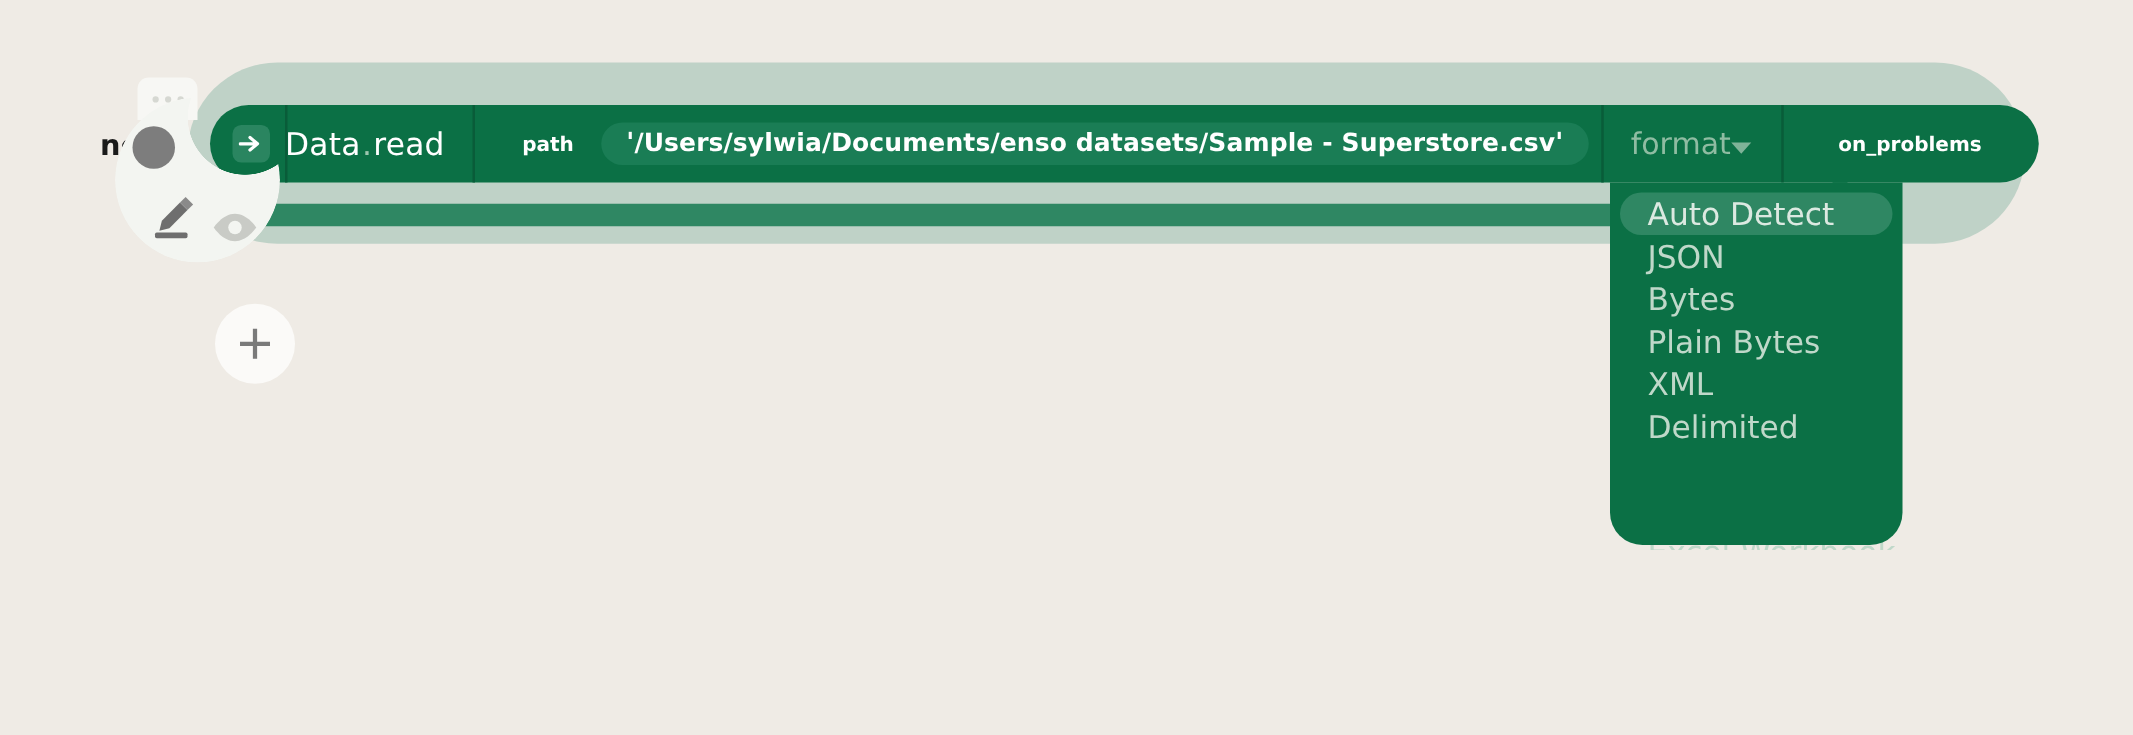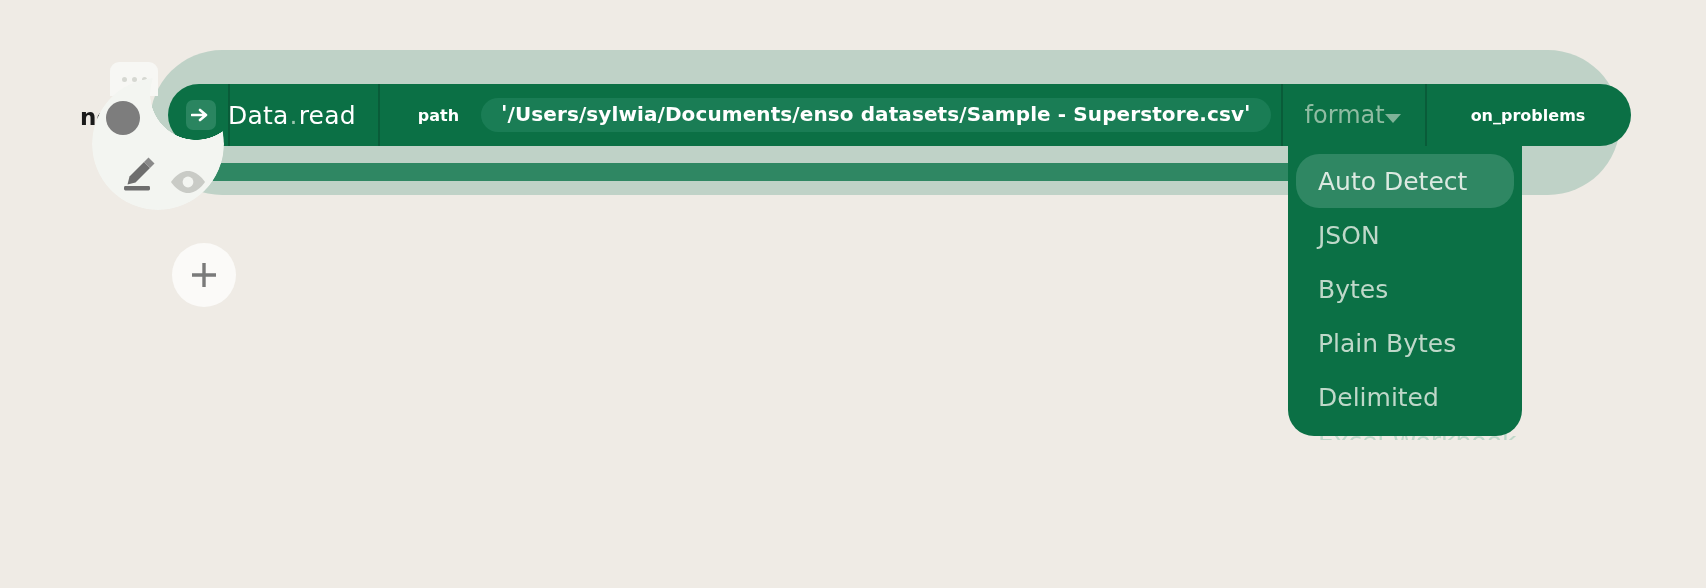--- a/index.html
+++ b/index.html
@@ -192,21 +192,21 @@
     top: 146px;
     width: 234px;
     height: 282px;
     background: #0B7045;
     border-radius: 0 0 26px 26px;
     z-index: 6;
     overflow: hidden;
     padding-top: 8px;
   }
   .dd-item {
-    height: 54px;
+    height: 34px;
     display: flex;
     align-items: center;
     padding-left: 22px;
     font-size: 25px;
     color: #BFD8C9;
     white-space: nowrap;
     border-radius: 23px;
     margin: 0 8px;
   }
   .dd-item.selected {
@@ -362,22 +362,22 @@
       <span class="arg-label">on_problems</span>
     </div>
 
   </div>
 
   <div class="dropdown">
     <div class="dd-item selected">Auto Detect</div>
     <div class="dd-item">JSON</div>
     <div class="dd-item">Bytes</div>
     <div class="dd-item">Plain Bytes</div>
+    <div class="dd-item">XML</div>
     <div class="dd-item">Delimited</div>
-    <div class="dd-item">XML</div>
   </div>
 
   <div class="dd-overflow">
     <div class="dd-item">Excel Workbook</div>
   </div>
 
   <div class="hover-blob">
     <div class="blob-tab">
       <i></i>
       <i></i>

